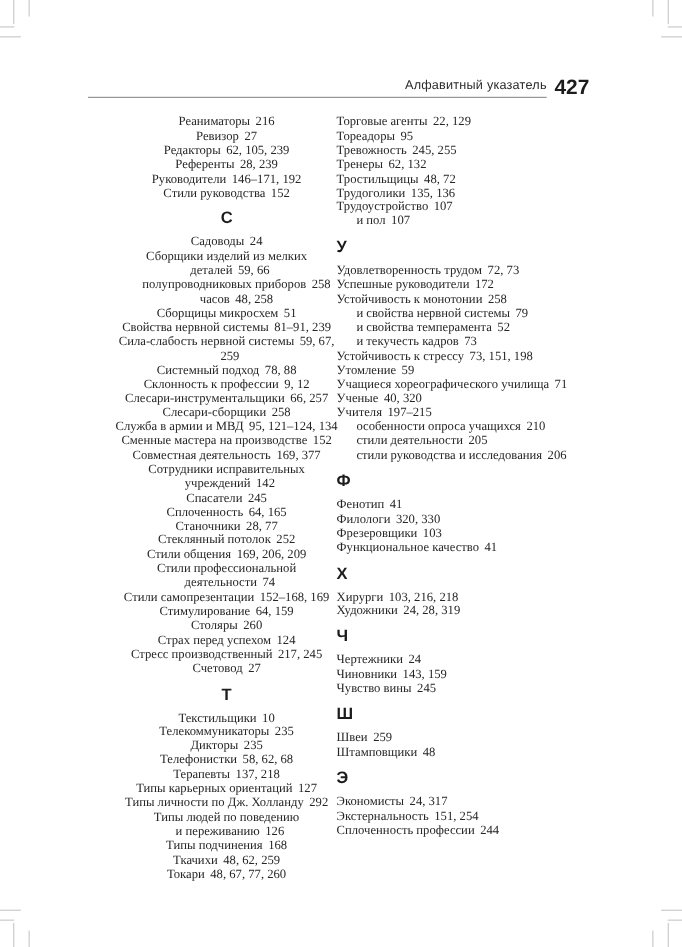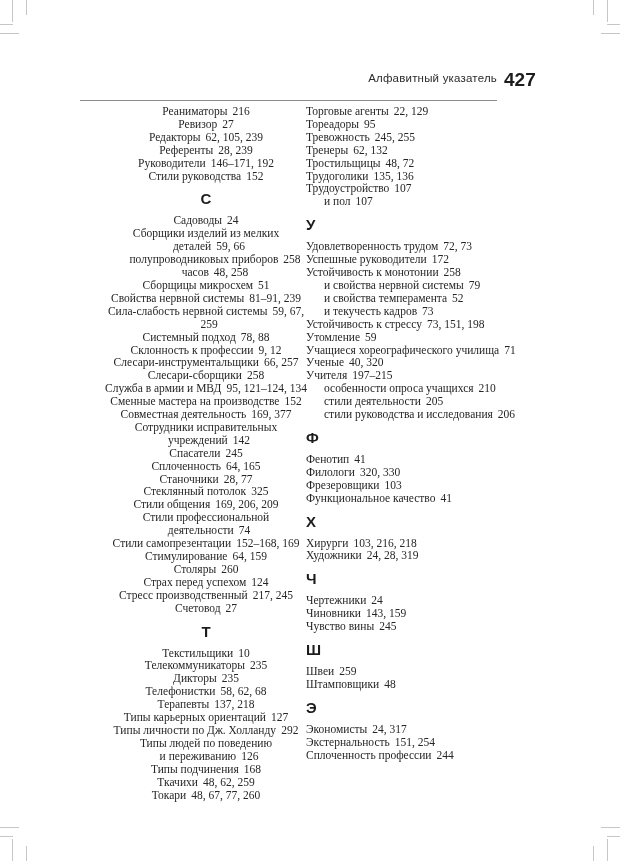--- a/index.html
+++ b/index.html
@@ -25,21 +25,21 @@
   .running-head {
     position: absolute;
     left: 80px;
     top: 72px;
     width: 417px;
     text-align: right;
     font-family: "Liberation Sans", sans-serif;
     font-size: 11.5px;
     color: #2b2b2b;
     letter-spacing: 0.2px;
-    padding-bottom: 16px;
+    padding-bottom: 4px;
     border-bottom: 1.5px solid #8b8b8b;
   }
   .page-number {
     position: absolute;
     left: 504px;
     top: 69px;
     font-family: "Liberation Sans", sans-serif;
     font-weight: bold;
     font-size: 19px;
     color: #1c1c1c;
@@ -124,21 +124,21 @@
       <div class="entry indent-0"><span class="entry-label">Слесари-инструментальщики</span><span class="entry-pages">66, 257</span></div>
       <div class="entry indent-0"><span class="entry-label">Слесари-сборщики</span><span class="entry-pages">258</span></div>
       <div class="entry indent-0"><span class="entry-label">Служба в армии и МВД</span><span class="entry-pages">95, 121–124, 134</span></div>
       <div class="entry indent-0"><span class="entry-label">Сменные мастера на производстве</span><span class="entry-pages">152</span></div>
       <div class="entry indent-0"><span class="entry-label">Совместная деятельность</span><span class="entry-pages">169, 377</span></div>
       <div class="entry indent-0"><span class="entry-label">Сотрудники исправительных</span></div>
       <div class="entry indent-1"><span class="entry-label">учреждений</span><span class="entry-pages">142</span></div>
       <div class="entry indent-0"><span class="entry-label">Спасатели</span><span class="entry-pages">245</span></div>
       <div class="entry indent-0"><span class="entry-label">Сплоченность</span><span class="entry-pages">64, 165</span></div>
       <div class="entry indent-0"><span class="entry-label">Станочники</span><span class="entry-pages">28, 77</span></div>
-      <div class="entry indent-0"><span class="entry-label">Стеклянный потолок</span><span class="entry-pages">325</span></div>
+      <div class="entry indent-0"><span class="entry-label">Стеклянный потолок</span><span class="entry-pages">252</span></div>
       <div class="entry indent-0"><span class="entry-label">Стили общения</span><span class="entry-pages">169, 206, 209</span></div>
       <div class="entry indent-0"><span class="entry-label">Стили профессиональной</span></div>
       <div class="entry indent-1"><span class="entry-label">деятельности</span><span class="entry-pages">74</span></div>
       <div class="entry indent-0"><span class="entry-label">Стили самопрезентации</span><span class="entry-pages">152–168, 169</span></div>
       <div class="entry indent-0"><span class="entry-label">Стимулирование</span><span class="entry-pages">64, 159</span></div>
       <div class="entry indent-0"><span class="entry-label">Столяры</span><span class="entry-pages">260</span></div>
       <div class="entry indent-0"><span class="entry-label">Страх перед успехом</span><span class="entry-pages">124</span></div>
       <div class="entry indent-0"><span class="entry-label">Стресс производственный</span><span class="entry-pages">217, 245</span></div>
       <div class="entry indent-0"><span class="entry-label">Счетовод</span><span class="entry-pages">27</span></div>
       <div class="letter-heading">Т</div>

